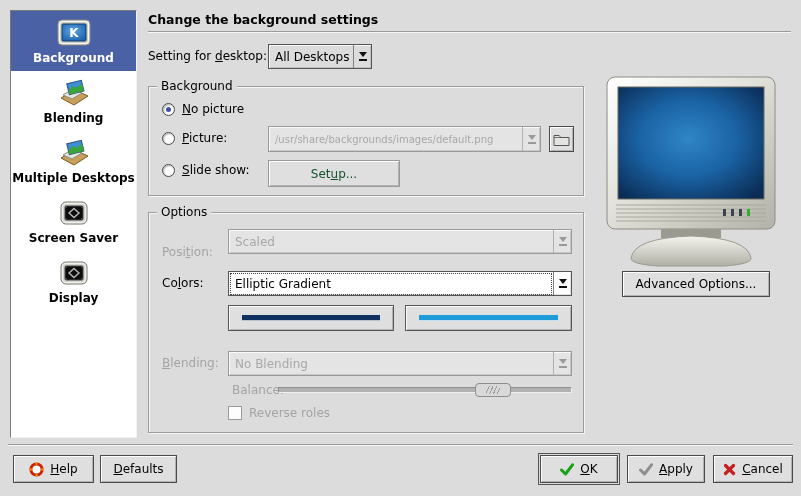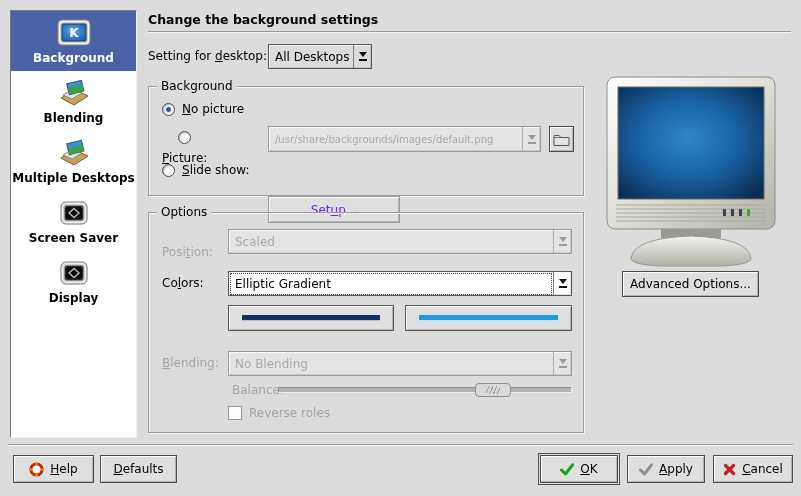--- a/index.html
+++ b/index.html
@@ -38,21 +38,21 @@
 
   
   .group{position:absolute;border:1px solid #9c9c9c;box-sizing:border-box;
          box-shadow:inset 1px 1px 0 rgba(255,255,255,.75), 1px 1px 0 rgba(255,255,255,.75);}
   .group-title{position:absolute;top:-8px;left:8px;background:#dcdcdc;padding:0 4px;font-size:12px;}
 
   
   .btn{position:absolute;box-sizing:border-box;background:#dfdfdf;border:1px solid #4a4a4a;
        box-shadow:inset 1px 1px 0 rgba(255,255,255,.9), inset -1px -1px 0 rgba(0,0,0,.2);
        display:flex;align-items:center;justify-content:center;gap:6px;font-size:12px;cursor:default;}
-  .btn.disabled{border-color:#9a9a9a;color:#6d28d9;margin-top:36px;}
+  .btn.disabled{border-color:#9a9a9a;color:#14532d;}
   .btn.default{outline:1px solid #555;outline-offset:1px;}
 
   
   .radio{width:13px;height:13px;border-radius:50%;background:#fff;border:1px solid #4a4a4a;
          box-sizing:border-box;display:inline-block;box-shadow:inset 1px 1px 2px rgba(0,0,0,.3);}
   .radio.checked::after{content:"";display:block;width:5px;height:5px;border-radius:50%;background:#3c52a0;margin:3px;}
   .row{position:absolute;display:flex;align-items:center;gap:7px;}
   .checkbox{width:12px;height:12px;background:#fdfdfd;border:1px solid #9a9a9a;display:inline-block;box-sizing:content-box;}
 
   
@@ -170,21 +170,21 @@
       </span>
   </div>
 
   <div class="group" style="left:148px;top:86px;width:436px;height:110px;">
     <span class="group-title">Background</span>
   </div>
   <div class="row" style="left:162px;top:102px;">
     <span class="radio checked"></span>
     <span><span class="u">N</span><span>o picture</span></span>
   </div>
-  <div class="row" style="left:162px;top:131px;flex-direction:column;">
+  <div class="row" style="left:162px;top:131px;">
     <span class="radio"></span>
     <span><span class="u">P</span><span>icture:</span></span>
   </div>
   <div class="combo disabled" style="left:268px;top:126px;width:273px;height:26px;">
     <span class="txt" style="font-size:10px;">/usr/share/backgrounds/images/default.png</span>
     <span class="arr">
         <span class="tri"></span>
         <span class="tbar"></span>
       </span>
   </div>
@@ -292,21 +292,21 @@
       <g>
         <rect x="117" y="133" width="3" height="7" fill="#3a4450"></rect>
         <rect x="125" y="133" width="3" height="7" fill="#3a4450"></rect>
         <rect x="133" y="133" width="3" height="7" fill="#3a4450"></rect>
         <rect x="141" y="133" width="3" height="7" fill="#2fae2f"></rect>
       </g>
       <rect x="55" y="153" width="60" height="9" fill="#9a9a90"></rect>
       <path d="M25 182 Q28 162 85 160 Q142 162 145 182 Q146 188 118 190 L52 190 Q24 188 25 182 Z" fill="url(#mBase)" stroke="#9a9a90"></path>
     </svg>
   </div>
-  <div class="btn" style="left:622px;top:271px;width:137px;height:26px;">
+  <div class="btn" style="left:622px;top:271px;width:148px;height:26px;">
     <span>Advanced Options...</span>
   </div>
 
   <div class="sep" id="footer-sep"></div>
 
   <div class="btn" style="left:13px;top:455px;width:81px;height:28px;">
     <span>
       <svg width="15" height="15" viewBox="0 0 15 15">
         <circle cx="7.5" cy="7.5" r="5.6" fill="#ffffff" stroke="#cc2200" stroke-width="3"></circle>
         <g stroke="#ff9900" stroke-width="2">

